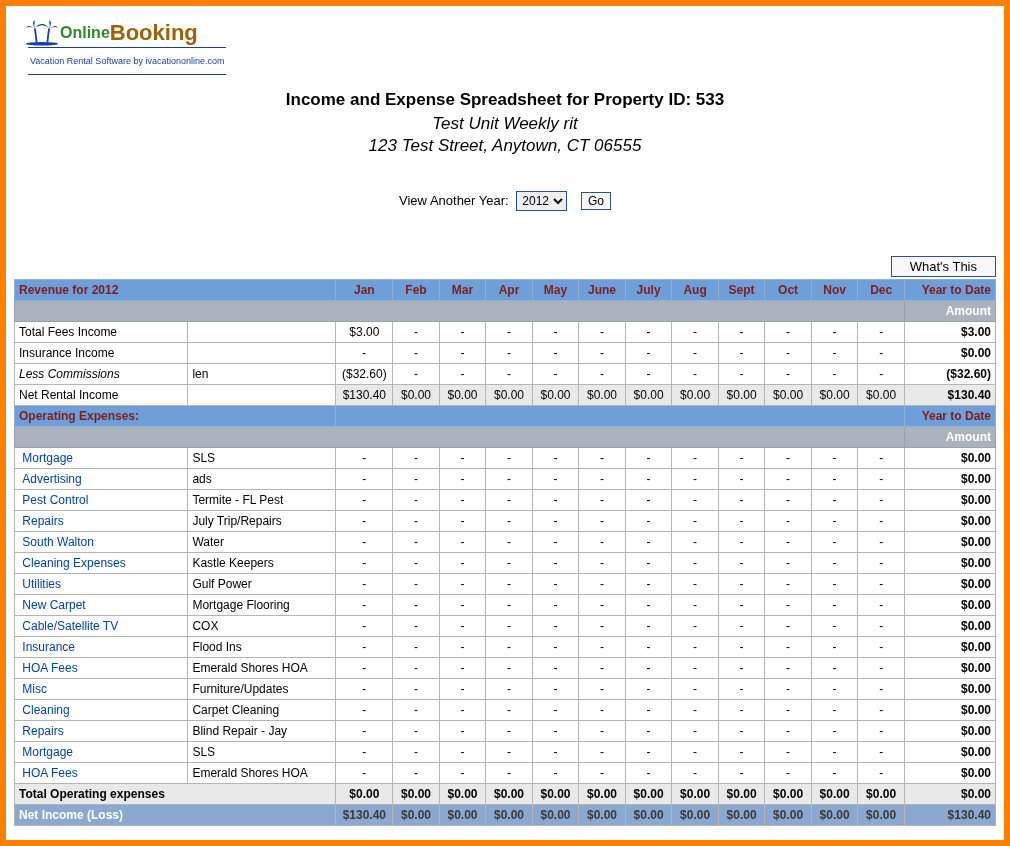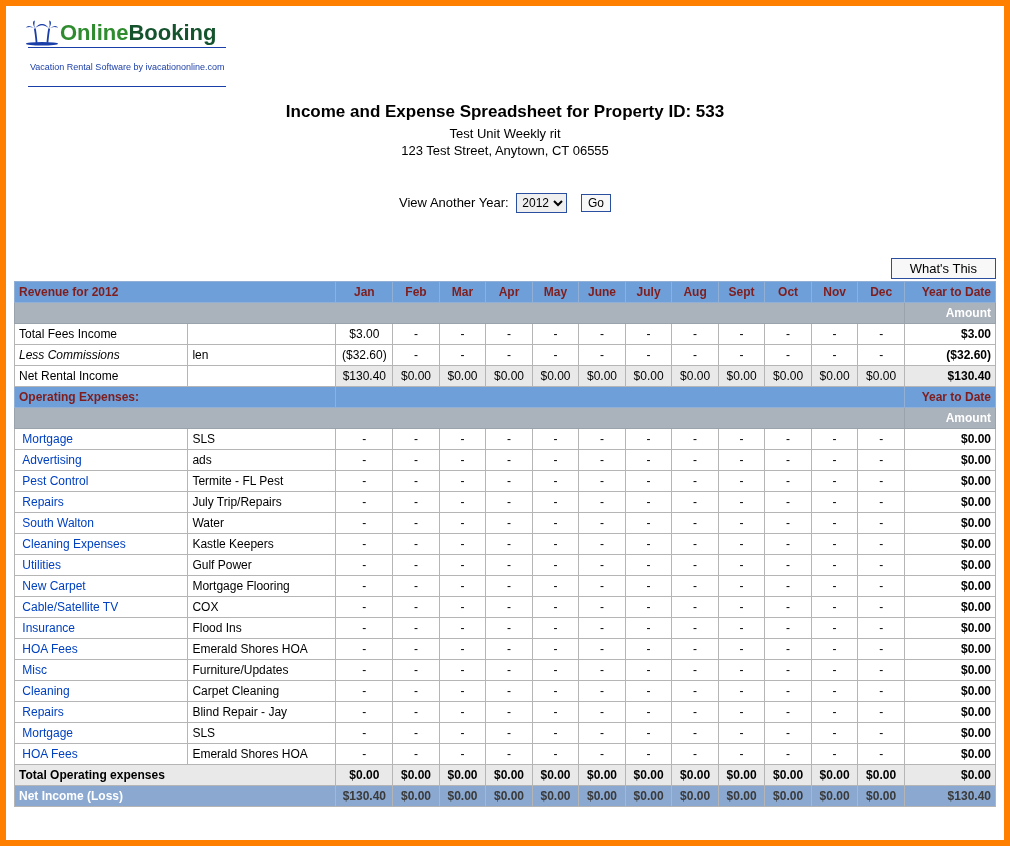--- a/index.html
+++ b/index.html
@@ -2,26 +2,26 @@
 <html><head>
 <meta charset="utf-8">
 <style>
   * { box-sizing: border-box; margin: 0; padding: 0; }
   body { font-family: Arial, Helvetica, sans-serif; background: #fff; }
   .outer-frame { border: 6px solid #ff7f00; width: 1010px; height: 846px; overflow: hidden; padding: 8px 8px 0 8px; }
   .logo-block { margin: 5px 0 10px 10px; }
   .logo-line1 { display: flex; align-items: center; }
   .palm-icon { width: 36px; height: 28px; position: relative; }
   .palm-icon svg { width: 100%; height: 100%; }
-  .logo-online { font-family: Verdana, Geneva, sans-serif; font-size: 22px; font-weight: bold; color: #2e8b2e; letter-spacing: 0; }
-  .logo-booking { font-family: Verdana, Geneva, sans-serif; font-size: 22px; font-weight: bold; color: #14532d; }
-  .logo-tagline { font-size: 9px; color: #1a3ea8; border-top: 1px solid #1a3ea8; border-bottom: 1px solid #1a3ea8; padding: 14px 2px; margin-left: 4px; display: inline-block; }
+  .logo-online { font-family: Verdana, Geneva, sans-serif; font-size: 16px; font-weight: bold; color: #2e8b2e; letter-spacing: 0; }
+  .logo-booking { font-family: Verdana, Geneva, sans-serif; font-size: 22px; font-weight: bold; color: #a16207; }
+  .logo-tagline { font-size: 9px; color: #1a3ea8; border-top: 1px solid #1a3ea8; border-bottom: 1px solid #1a3ea8; padding: 8px 2px; margin-left: 4px; display: inline-block; }
   .header { text-align: center; margin: 15px 0 35px 0; }
   .header h1 { font-size: 17px; font-weight: bold; margin-bottom: 4px; }
-  .header .sub { font-size: 13px; margin-bottom: 2px; }
+  .header .sub { font-size: 17px; margin-bottom: 2px; font-style: italic; }
   .view-year { text-align: center; margin-bottom: 45px; font-size: 13px; }
   .view-year select { font-size: 12px; padding: 1px; border: 1px solid #2a4f9e; margin: 0 10px 0 4px; }
   .view-year button { font-size: 12px; padding: 1px 6px; border: 1px solid #2a4f9e; background: #f8f8f8; cursor: pointer; }
   .whats-this-wrap { text-align: right; margin-bottom: 2px; }
   .whats-this { font-size: 13px; padding: 2px 18px; border: 1px solid #2a4f9e; background: #f8f8f8; cursor: pointer; }
   table { width: 100%; border-collapse: collapse; font-size: 12px; }
   th, td { border: 1px solid #b5b5b5; padding: 3px 4px; height: 20px; }
   .hdr-blue { background: #6f9fd8; color: #7f1d1d; font-weight: bold; text-align: left; border-color: #92b0d6; }
   .hdr-blue.center { text-align: center; }
   .hdr-blue.right { text-align: right; padding-left: 12px; }
@@ -119,20 +119,37 @@
           <td class="num ">-</td>
           <td class="num ">-</td>
           <td class="num ">-</td>
           <td class="num ">-</td>
           <td class="num ">-</td>
           <td class="num ">-</td>
           <td class="num ">-</td>
           <td class="ytd ">$3.00</td>
         </tr>
         <tr>
+          <td class="label-col ">Insurance Income</td>
+          <td class="desc-col"></td>
+          <td class="num ">-</td>
+          <td class="num ">-</td>
+          <td class="num ">-</td>
+          <td class="num ">-</td>
+          <td class="num ">-</td>
+          <td class="num ">-</td>
+          <td class="num ">-</td>
+          <td class="num ">-</td>
+          <td class="num ">-</td>
+          <td class="num ">-</td>
+          <td class="num ">-</td>
+          <td class="num ">-</td>
+          <td class="ytd ">$0.00</td>
+        </tr>
+        <tr>
           <td class="label-col italic">Less Commissions</td>
           <td class="desc-col">len</td>
           <td class="num ">($32.60)</td>
           <td class="num ">-</td>
           <td class="num ">-</td>
           <td class="num ">-</td>
           <td class="num ">-</td>
           <td class="num ">-</td>
           <td class="num ">-</td>
           <td class="num ">-</td>

